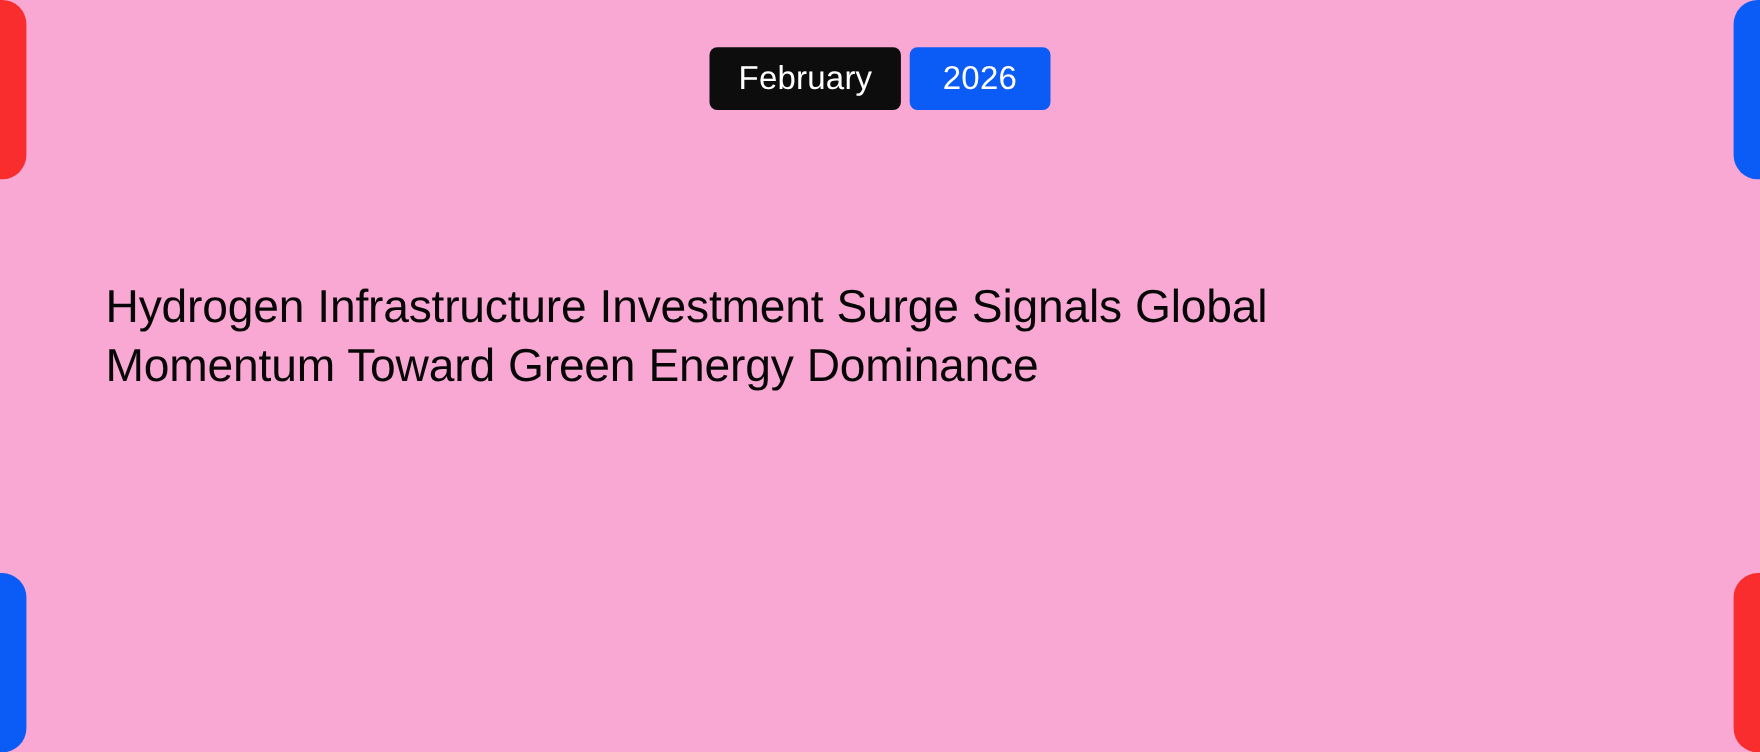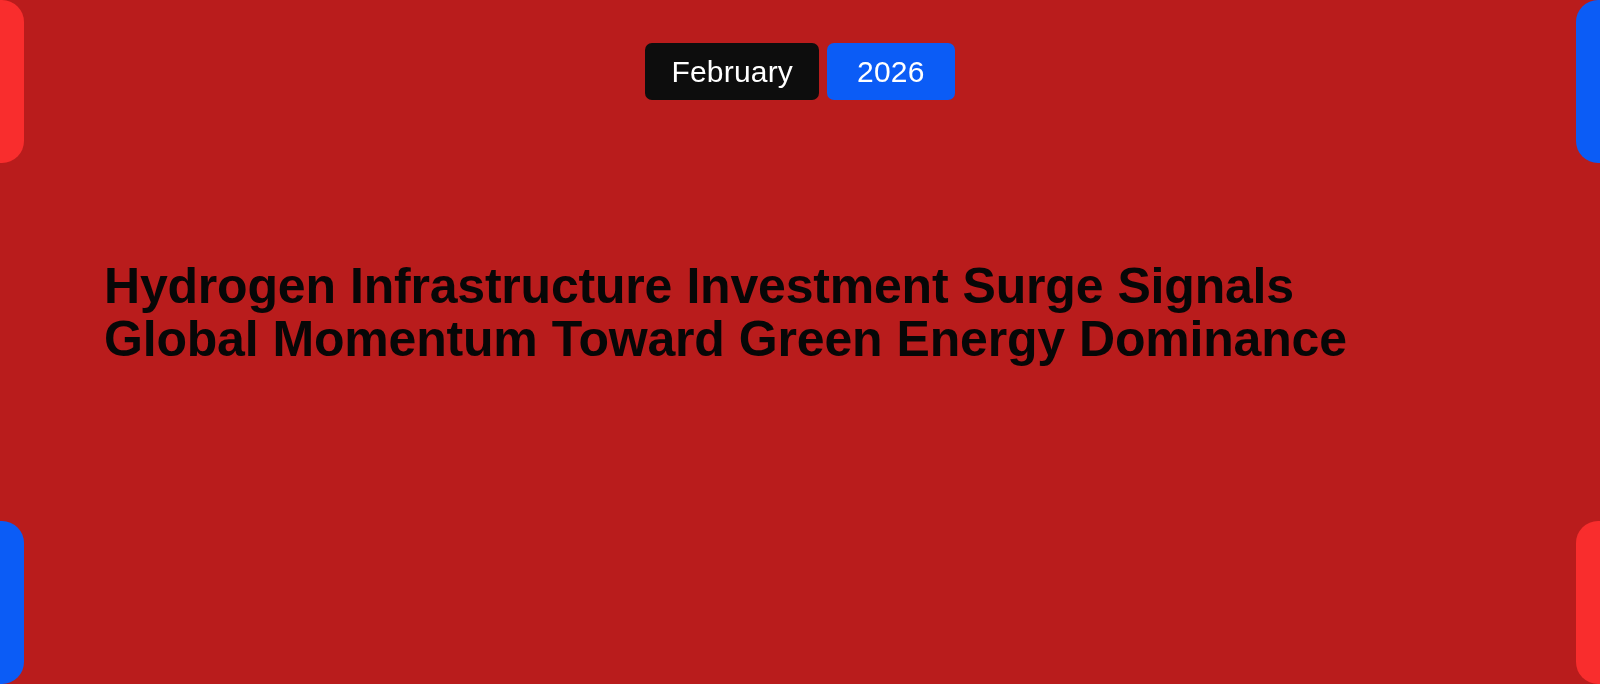--- a/index.html
+++ b/index.html
@@ -12,21 +12,21 @@
     height: 684px;
     background: #ffffff;
     font-family: "Liberation Sans", "DejaVu Sans", sans-serif;
     overflow: hidden;
   }
 
   .card {
     position: relative;
     width: 1600px;
     height: 684px;
-    background: #b91c1c;
+    background: #f9a8d4;
     box-sizing: border-box;
     overflow: hidden;
   }
 
   
   .accent-bar {
     position: absolute;
     width: 24px;
     height: 163px;
   }
@@ -93,23 +93,23 @@
   }
 
   
   .headline-wrap {
     position: absolute;
     left: 96px;
     top: 252px;
     width: 1260px;
   }
   .headline {
-    margin: 8px;
-    font-size: 50px;
-    font-weight: 700;
+    margin: 0;
+    font-size: 42px;
+    font-weight: 400;
     line-height: 53px;
     color: #070707;
     letter-spacing: -0.2px;
     word-spacing: 0.5px;
   }
 </style>
 </head>
 <body style="background: rgb(255, 255, 255);">
 
 <div class="card">

